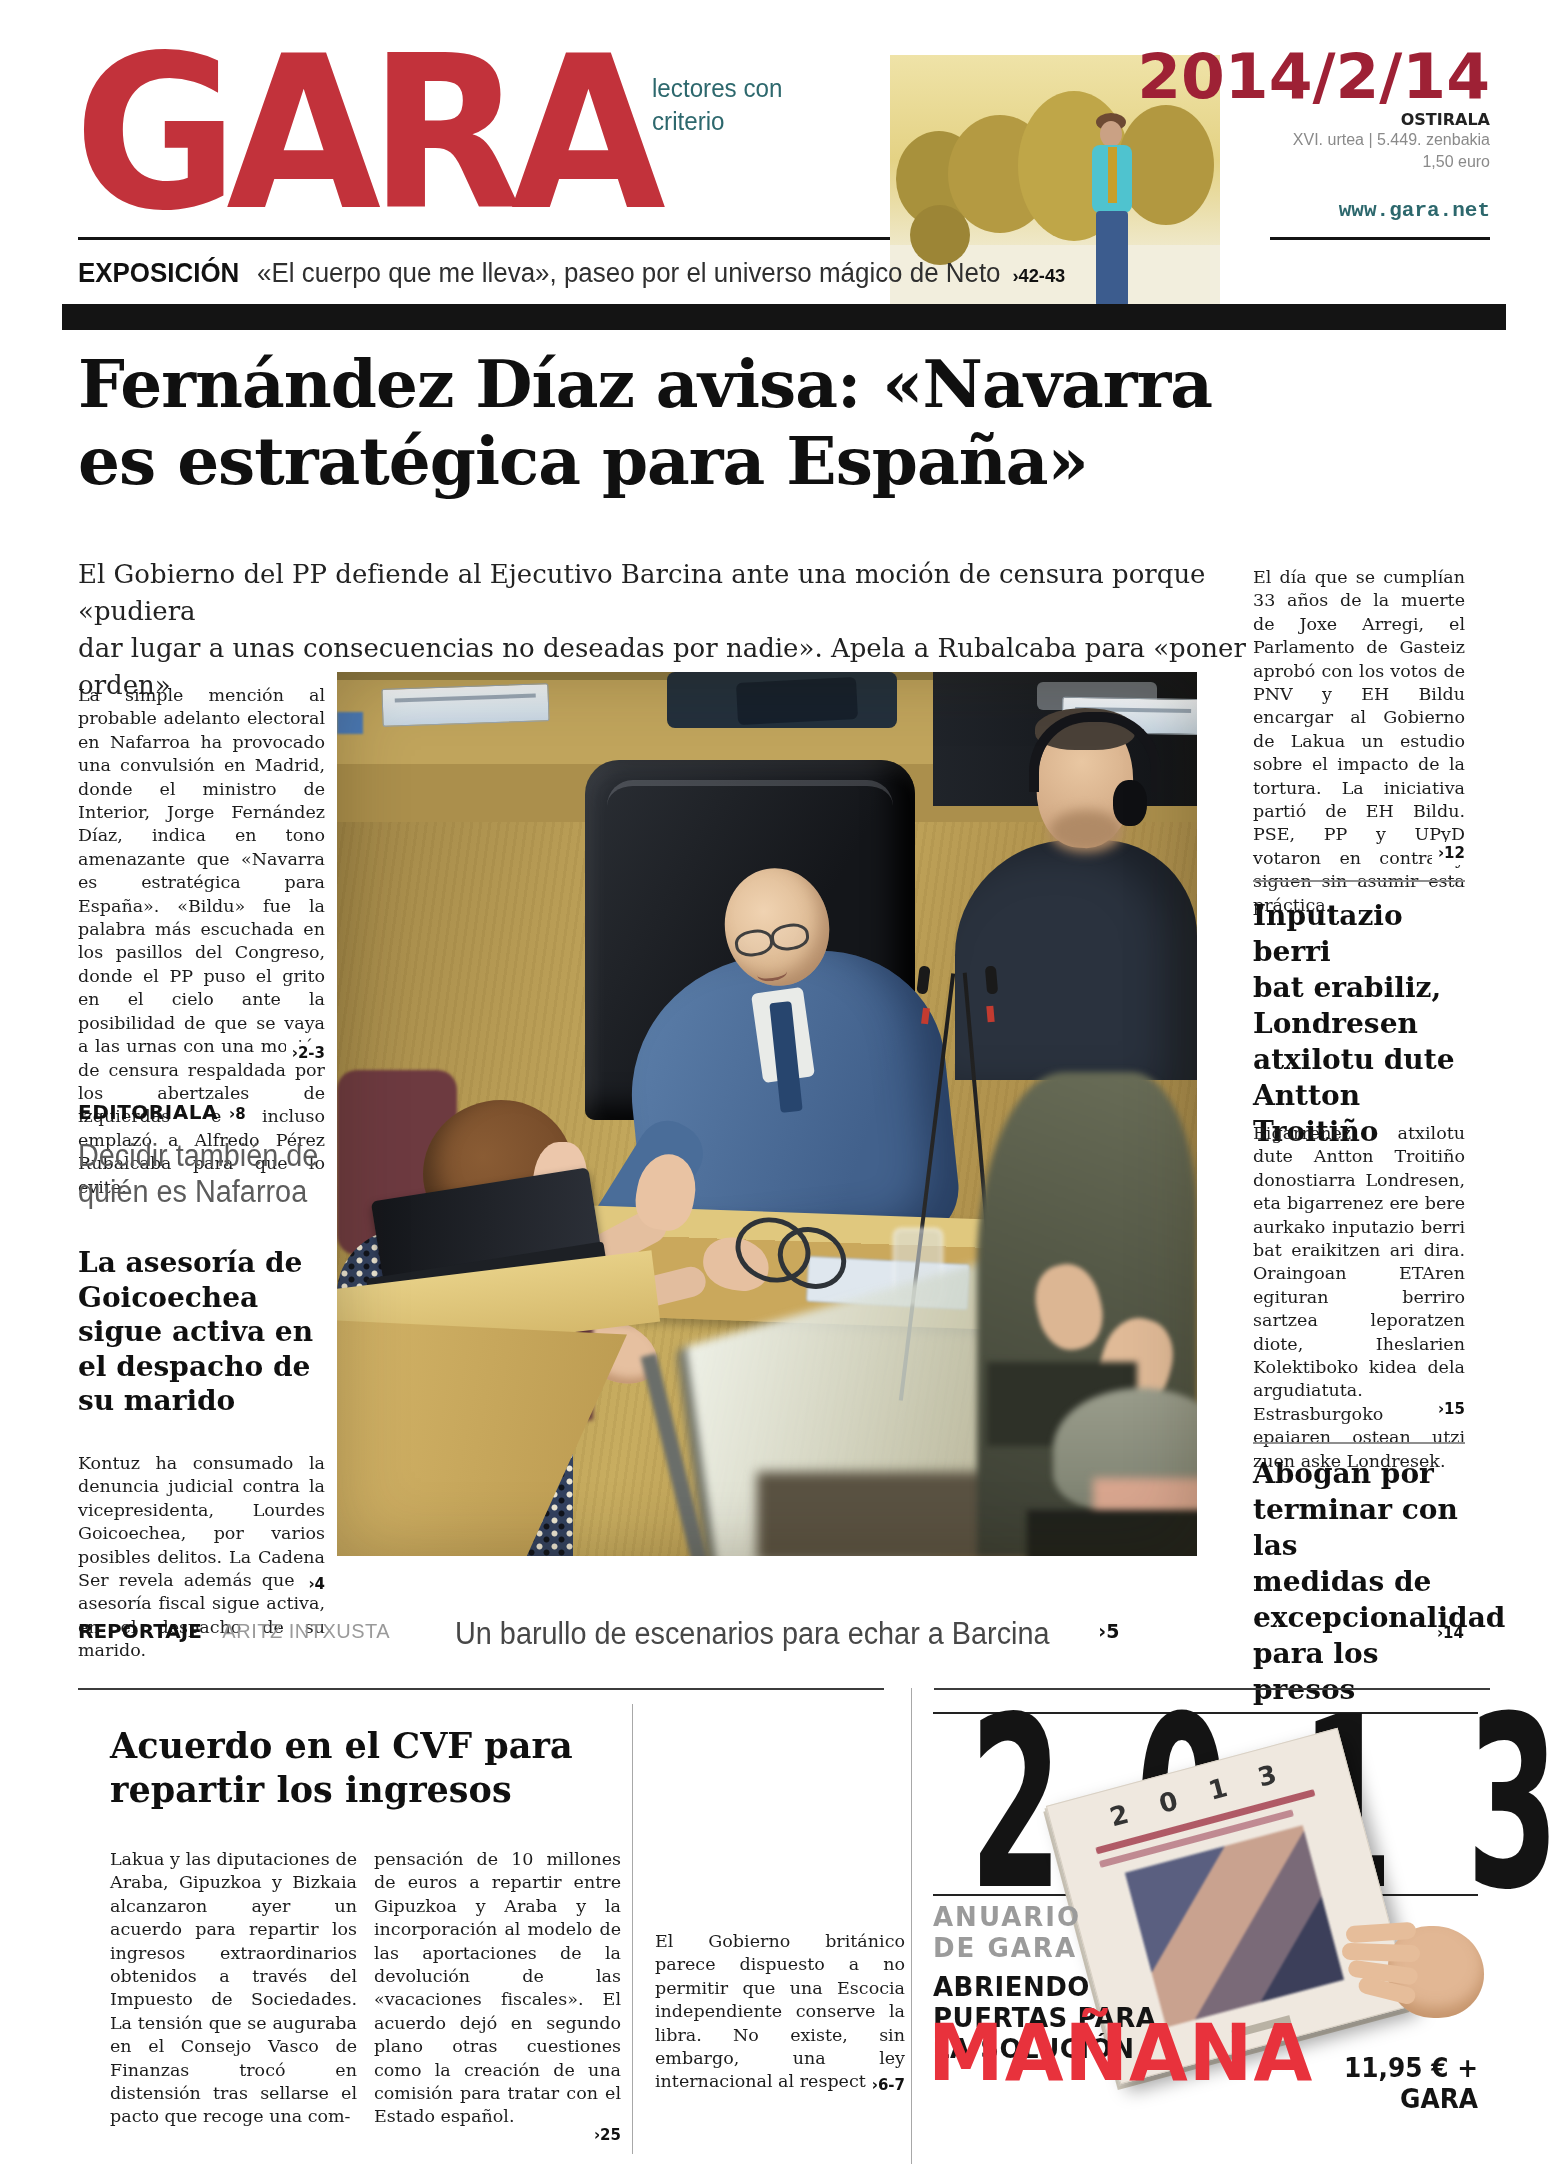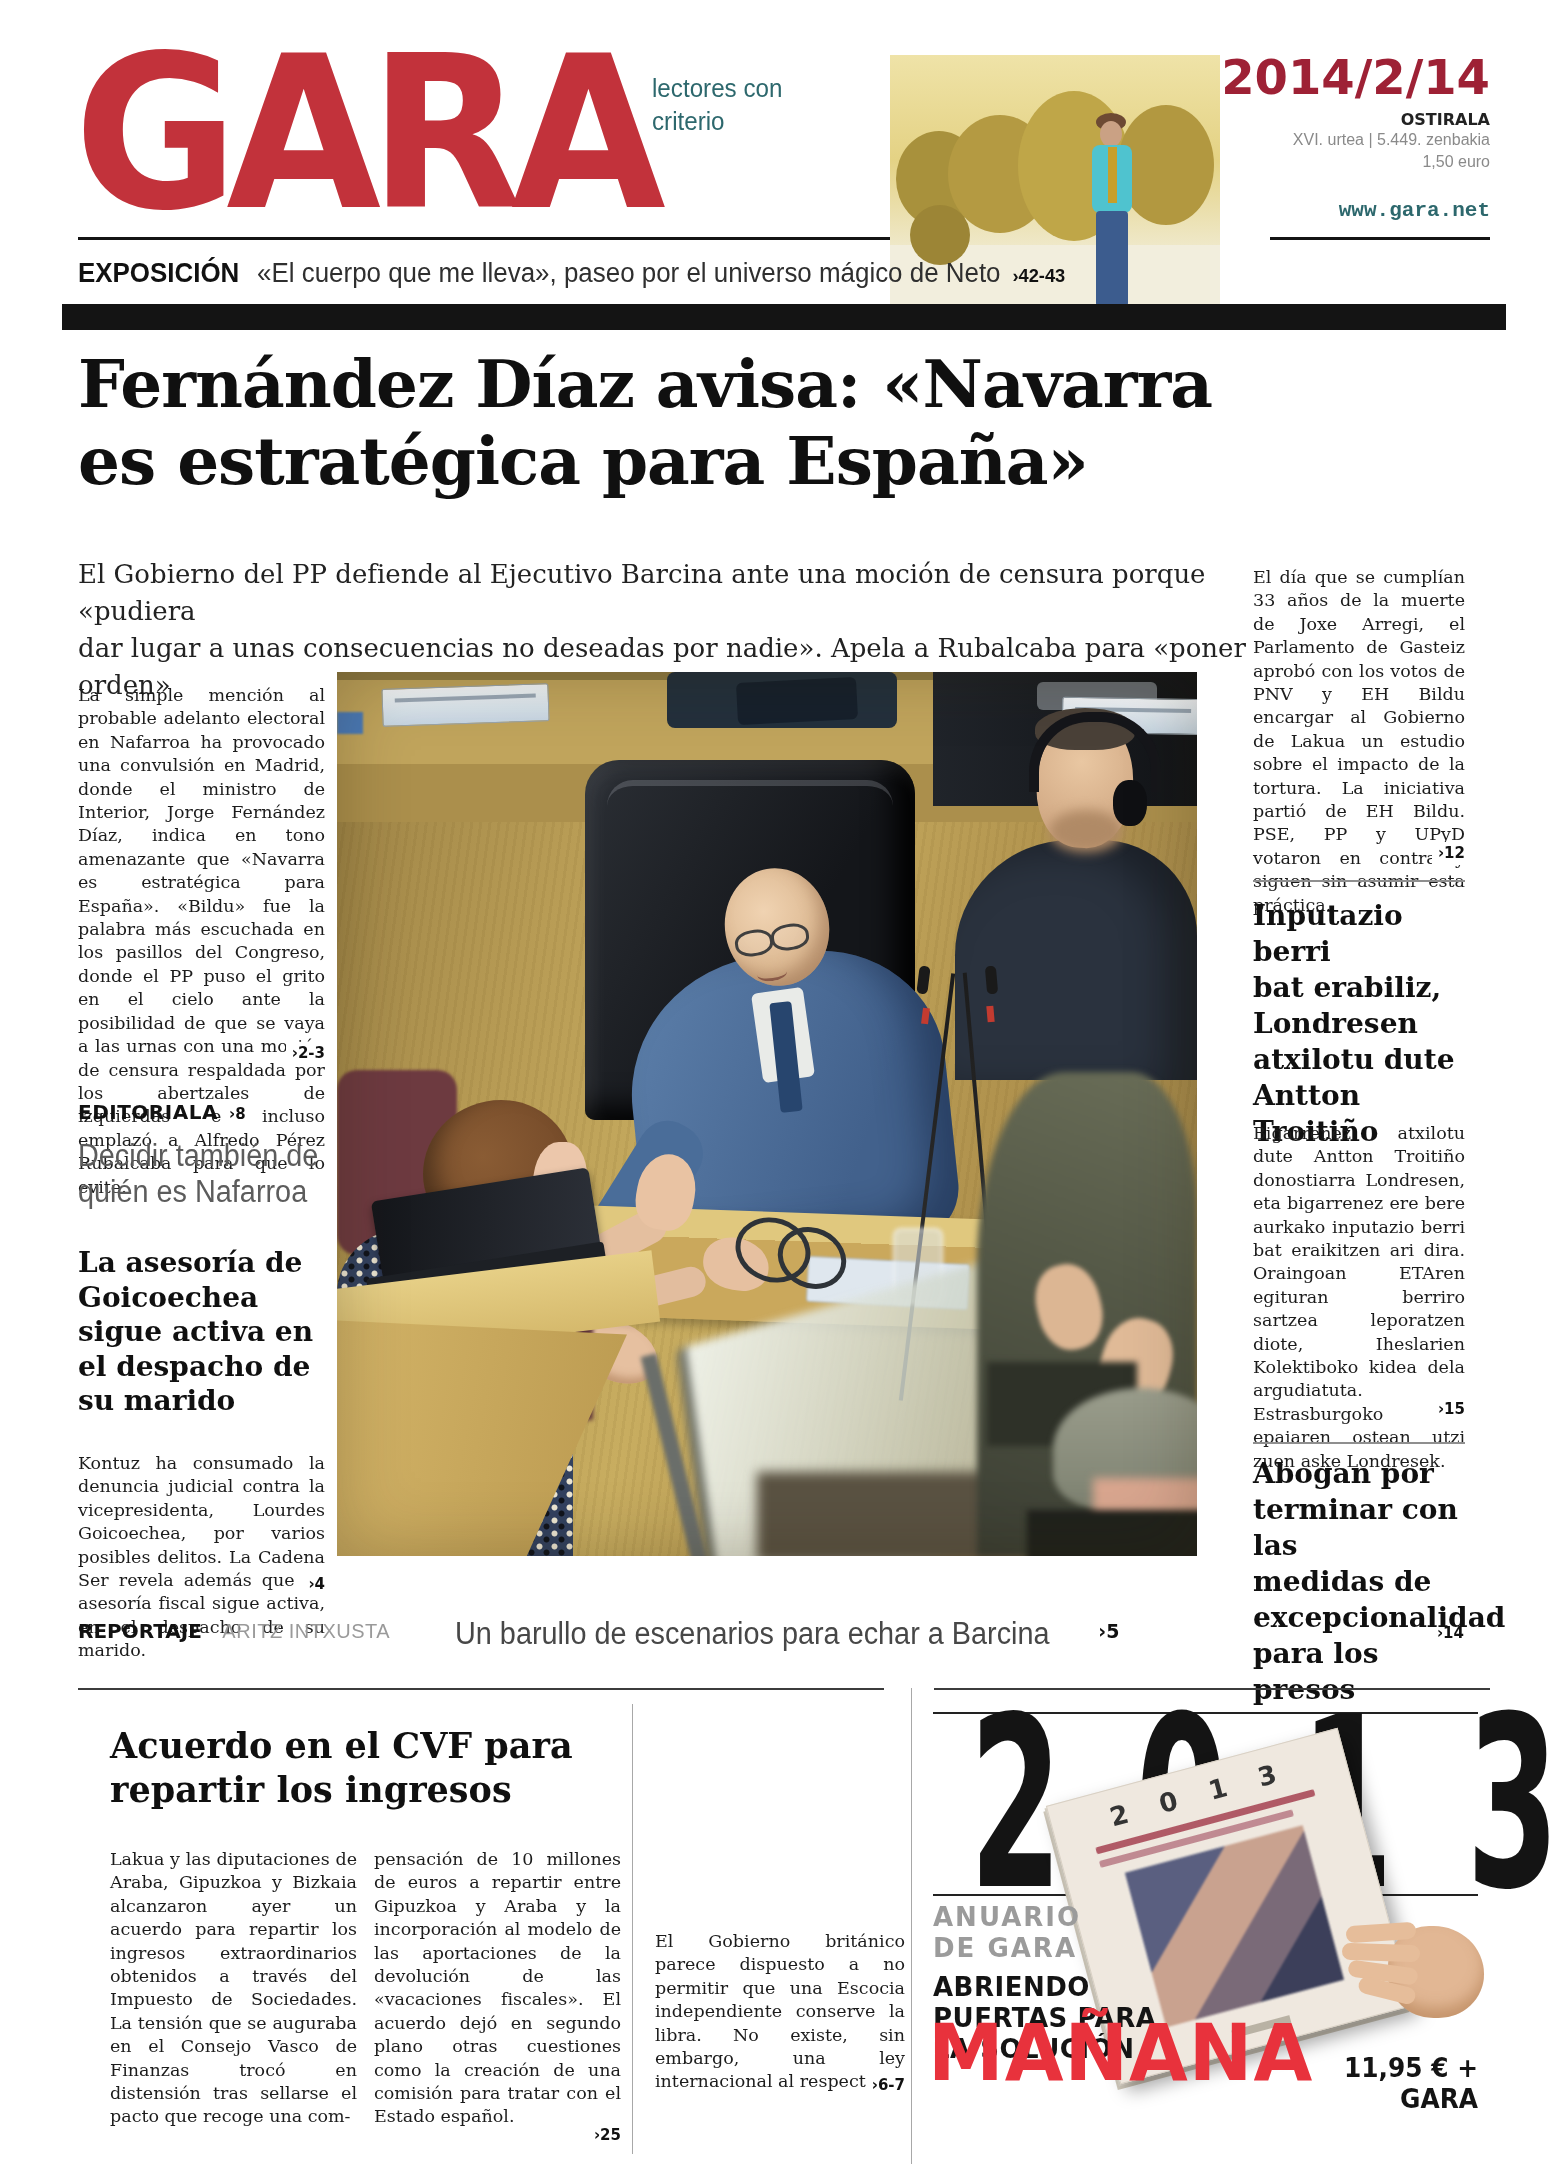--- a/index.html
+++ b/index.html
@@ -8,21 +8,21 @@
   .abs{position:absolute;}
   .pre{white-space:pre-line;}
 
   
   .logo{left:74px;top:28px;font-family:"DejaVu Sans",sans-serif;font-weight:bold;
         font-size:200px;line-height:200px;letter-spacing:-12px;color:#c2323b;
         transform:scaleY(1.06);transform-origin:left top;}
   .tagline{left:652px;top:72px;font-family:"Liberation Sans",sans-serif;font-size:26px;
         line-height:33px;color:#2d686d;transform:scaleX(.93);transform-origin:left top;}
   .dateblock{left:1040px;top:52px;width:450px;text-align:right;font-family:"Liberation Sans",sans-serif;}
-  .bigdate{font-family:"DejaVu Sans",sans-serif;font-weight:bold;font-size:48px;color:#9e2135;
+  .bigdate{font-family:"DejaVu Sans",sans-serif;font-weight:bold;font-size:63px;color:#9e2135;
         letter-spacing:0;line-height:50px;}
   .weekday{font-family:"DejaVu Sans",sans-serif;font-weight:bold;font-size:16px;color:#222;margin-top:8px;}
   .edition,.price{font-size:16px;color:#8a8a8a;line-height:22px;}
   .website{font-family:Liberation Mono, monospace;font-weight:bold;font-size:21px;color:#2d686d;margin-top:26px;}
 
   .rule-top-left{left:78px;top:237px;width:812px;height:3px;background:#141414;}
   .rule-top-right{left:1270px;top:237px;width:220px;height:3px;background:#141414;}
 
   .expo-row{left:78px;top:258px;width:1100px;font-family:"Liberation Sans",sans-serif;
         transform:scaleX(.96);transform-origin:left top;white-space:nowrap;}

